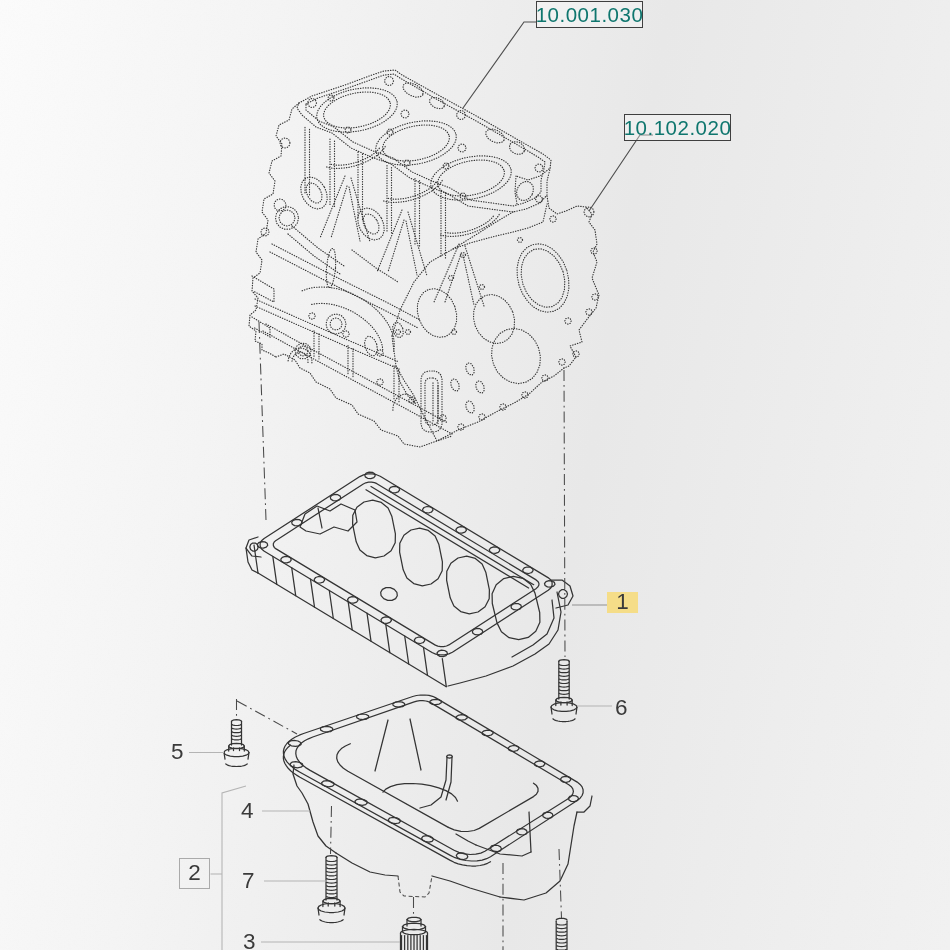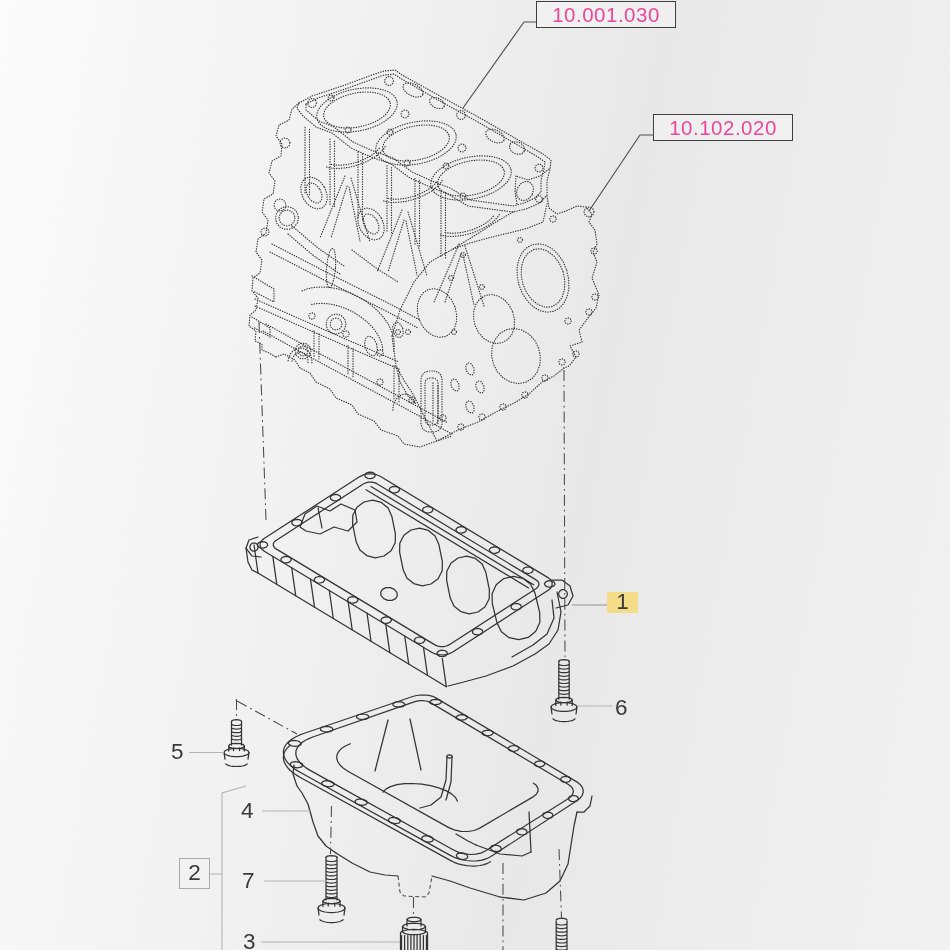--- a/index.html
+++ b/index.html
@@ -7,23 +7,23 @@
        font-family:"Liberation Sans","DejaVu Sans",sans-serif;
        background:linear-gradient(100deg,#fcfcfc 0%,#f5f5f5 25%,#e9e9e9 60%,#efefef 85%,#f2f2f2 100%);}
   #art{position:absolute;left:0;top:0;}
   .dot path{fill:none;stroke:#383838;stroke-width:1.2;stroke-dasharray:.4 2.1;stroke-linecap:round;}
   .sol path{fill:none;stroke:#343434;stroke-width:1.25;stroke-linejoin:round;stroke-linecap:round;}
   .dashdot path{fill:none;stroke:#4a4a4a;stroke-width:1.05;stroke-dasharray:11 4 1.8 4;}
   .dashed path{fill:none;stroke:#4a4a4a;stroke-width:1.05;stroke-dasharray:4 2.6;}
   .lead path{fill:none;stroke:#b4b4b4;stroke-width:1.05;}
   .leadm path{fill:none;stroke:#8f8f8f;stroke-width:1.05;}
   .leadd path{fill:none;stroke:#4f4f4f;stroke-width:1.15;}
-  .gbox{position:absolute;box-sizing:border-box;border:1.5px solid #3f3f3f;width:140px;height:27px;
+  .gbox{position:absolute;box-sizing:border-box;border:1.5px solid #3f3f3f;width:107px;height:27px;
         display:flex;align-items:center;justify-content:center;
-        font-size:20.5px;color:#ec4899;letter-spacing:.5px;background:rgba(252,252,252,.35);}
+        font-size:20.5px;color:#0f766e;letter-spacing:.5px;background:rgba(252,252,252,.35);}
   .callout{position:absolute;font-size:22.5px;color:#3a3a3a;line-height:1;}
   .co-1{background:#f5dd88;width:31px;height:21px;display:flex;align-items:center;justify-content:center;}
   .co-2{box-sizing:border-box;border:1px solid #aaa;width:31px;height:31px;display:flex;
         align-items:center;justify-content:center;}
 </style>
 </head>
 <body>
 
 <svg id="art" width="950" height="950" viewBox="0 0 950 950">
     <filter id="grain" x="0" y="0" width="100%" height="100%">
@@ -387,21 +387,21 @@
     </g>
     <g class="leadd">
       <path d="M 536 22 L 524 22 L 463 108"></path>
       <path d="M 653 135 L 640 135 L 589 211"></path>
     </g>
   </svg>
 
 <div class="gbox" style="left:536px;top:1px;">
     <span>10.001.030</span>
   </div>
-<div class="gbox" style="left:653px;top:114px;justify-content:center;">
+<div class="gbox" style="left:624px;top:114px;justify-content:center;">
     <span>10.102.020</span>
   </div>
 
 <div class="callout co-1" style="left:607px;top:592px;">
     <span>1</span>
   </div>
 <div class="callout co-2" style="left:179px;top:858px;">
     <span>2</span>
   </div>
 <div class="callout" style="left:243px;top:931px;"><span>3</span></div>

